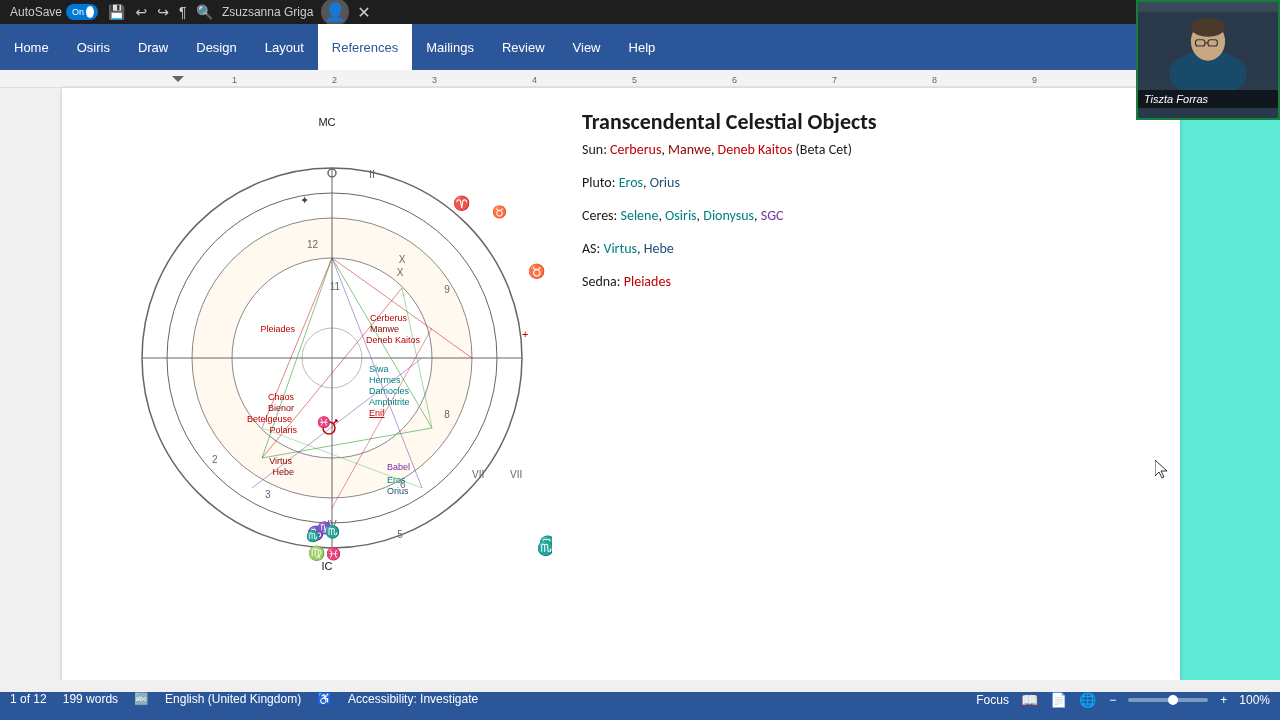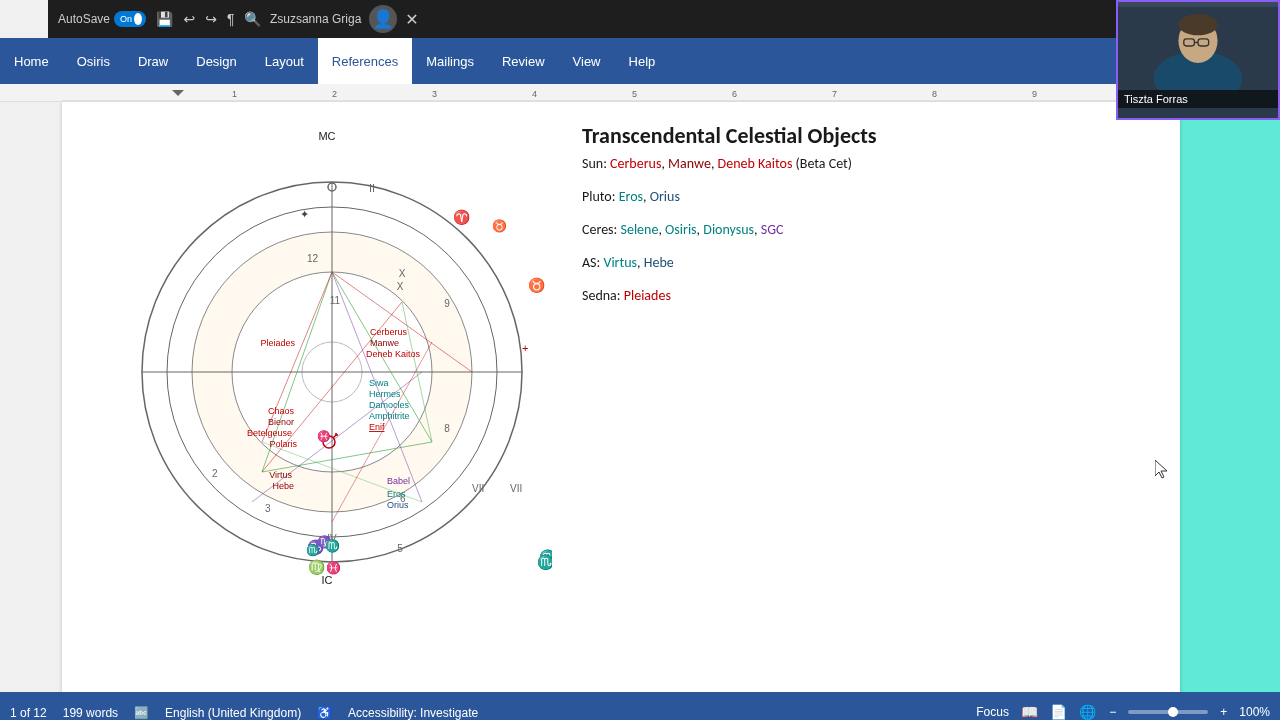--- a/index.html
+++ b/index.html
@@ -1,28 +1,27 @@
 <!DOCTYPE html>
 <html><head>
   <meta charset="utf-8">
   <style>
     * { margin: 0; padding: 0; box-sizing: border-box; }
     body { width: 1280px; height: 720px; overflow: hidden; font-family: 'Segoe UI', Arial, sans-serif; background: #f0f0f0; }
 
     
     #titlebar {
-      height: 38px;
+      height: 24px;
       background: #1e1e1e;
       display: flex;
       align-items: center;
       padding: 0 10px;
       color: #ccc;
       font-size: 12px;
       gap: 10px;
-      margin-left: 48px;
     }
     #titlebar .autosave { display: flex; align-items: center; gap: 4px; }
     #titlebar .autosave .toggle {
       background: #0078d4; border-radius: 10px; width: 32px; height: 16px;
       display: flex; align-items: center; padding: 4px;
     }
     #titlebar .autosave .toggle .knob {
       width: 12px; height: 12px; background: white; border-radius: 50%; margin-left: 16px;
     }
     #titlebar .title-center {
@@ -143,21 +142,21 @@
     .text-content .entry .planet-label {
       color: #1a1a1a;
       font-weight: normal;
     }
 
     
     #statusbar {
       height: 28px;
       background: #2b579a;
       display: flex;
-      align-items: flex-end;
+      align-items: flex-start;
       padding: 0 10px;
       color: white;
       font-size: 12px;
       gap: 16px;
       position: absolute;
       bottom: 0;
       width: 100%;
     }
     #statusbar .right {
       margin-left: auto;
@@ -172,26 +171,27 @@
     #statusbar .zoom-slider .knob {
       width: 10px; height: 10px; background: white; border-radius: 50%;
       position: absolute; top: -3px; left: 50%;
     }
 
     
     #video-overlay {
       position: absolute;
       top: 0;
       right: 0;
-      width: 164px;
+      width: 144px;
       height: 120px;
       background: #2a3a4a;
-      border: 2px solid #8b5cf6;
+      border: 2px solid #15803d;
       overflow: hidden;
       z-index: 100;
+      font-style: italic;
     }
     #video-overlay .video-person {
       width: 100%;
       height: 88px;
       background: linear-gradient(180deg, #3a4a5a 0%, #2a3a4a 100%);
       display: flex;
       align-items: center;
       justify-content: center;
       position: relative;
     }

